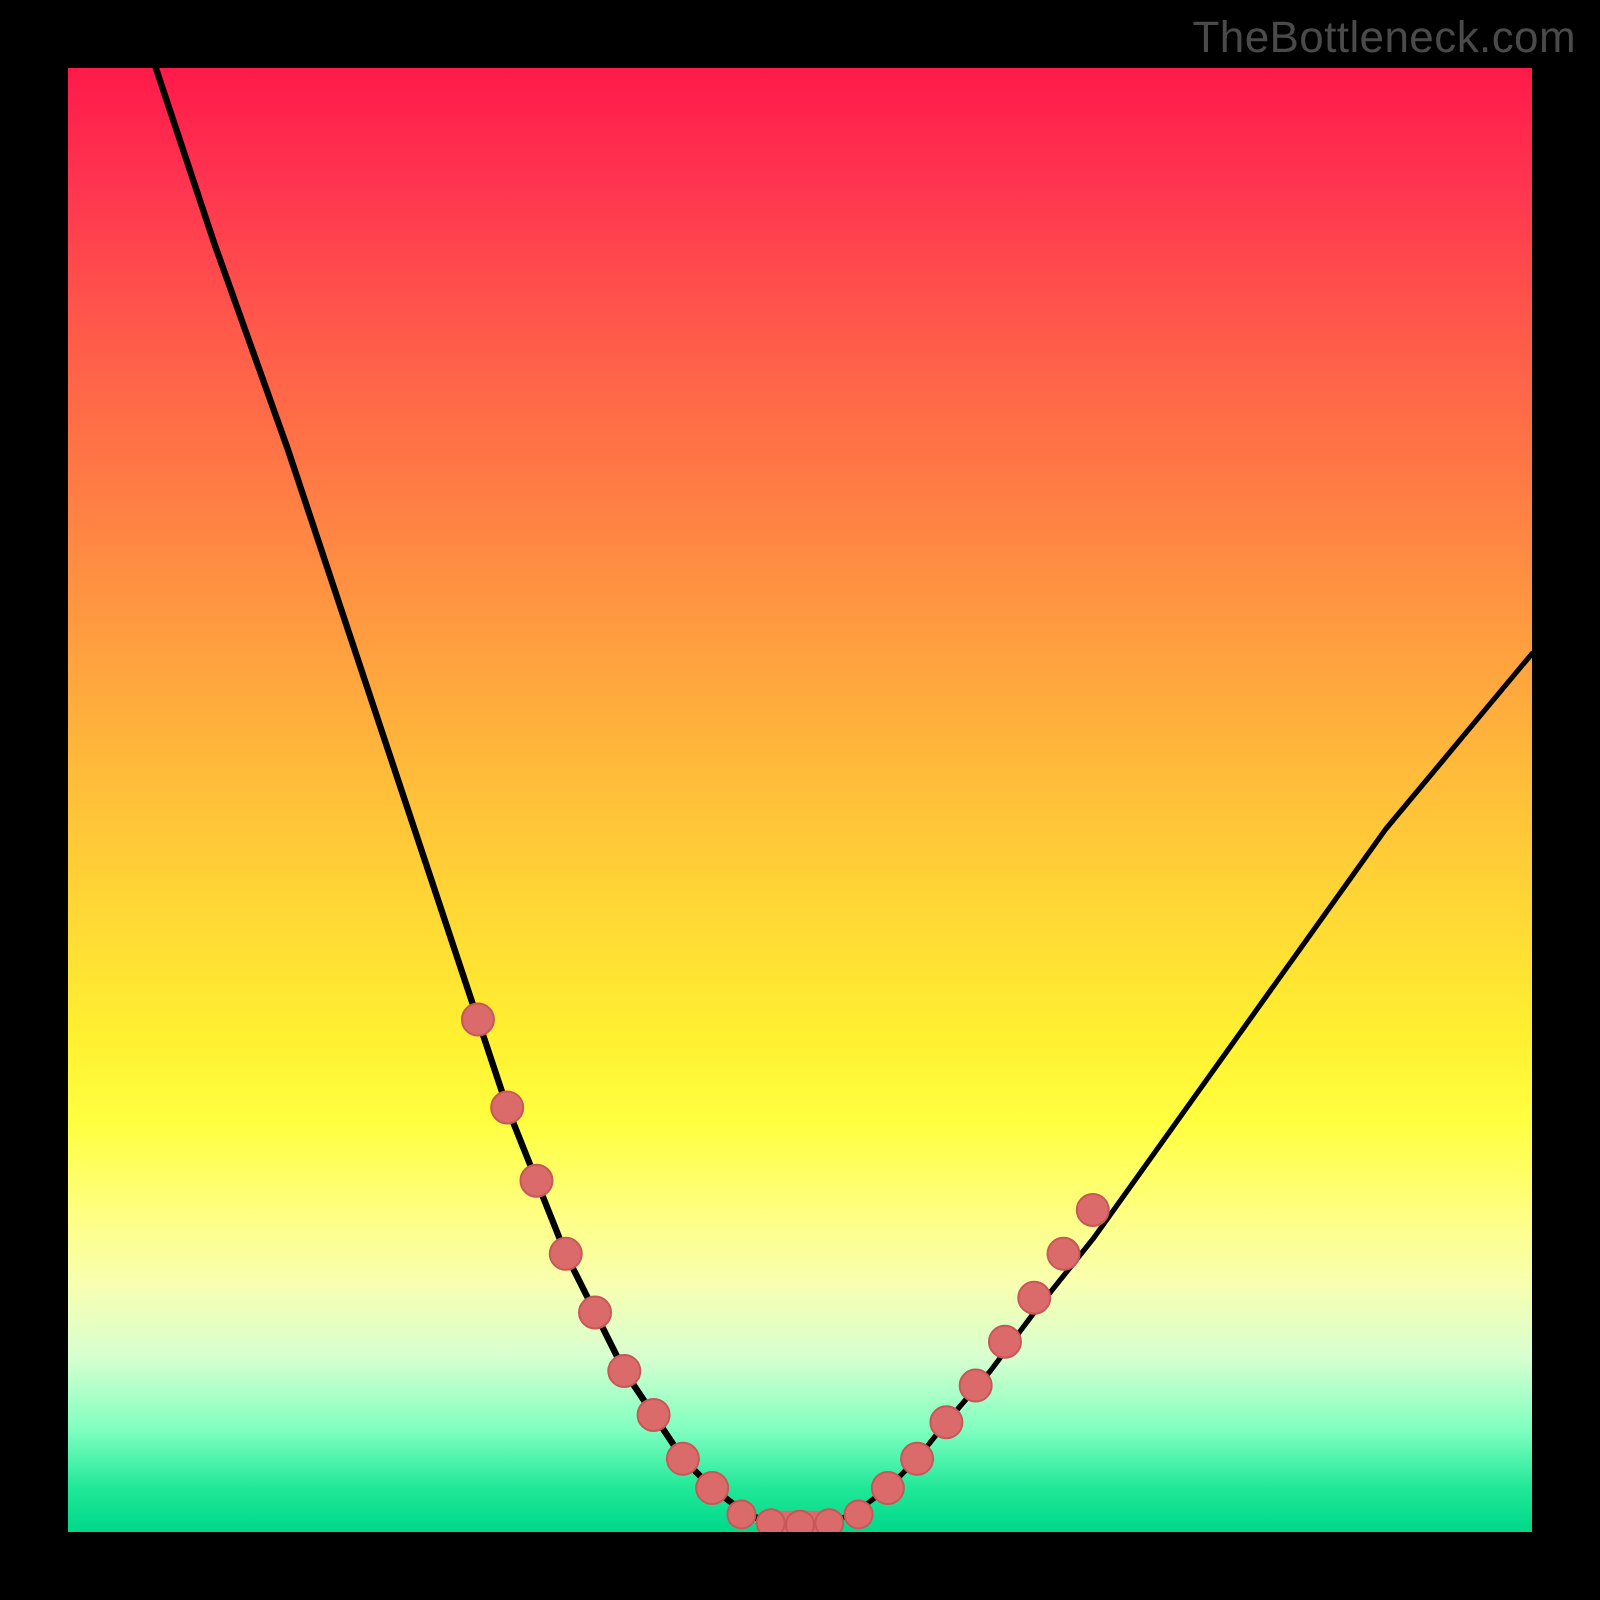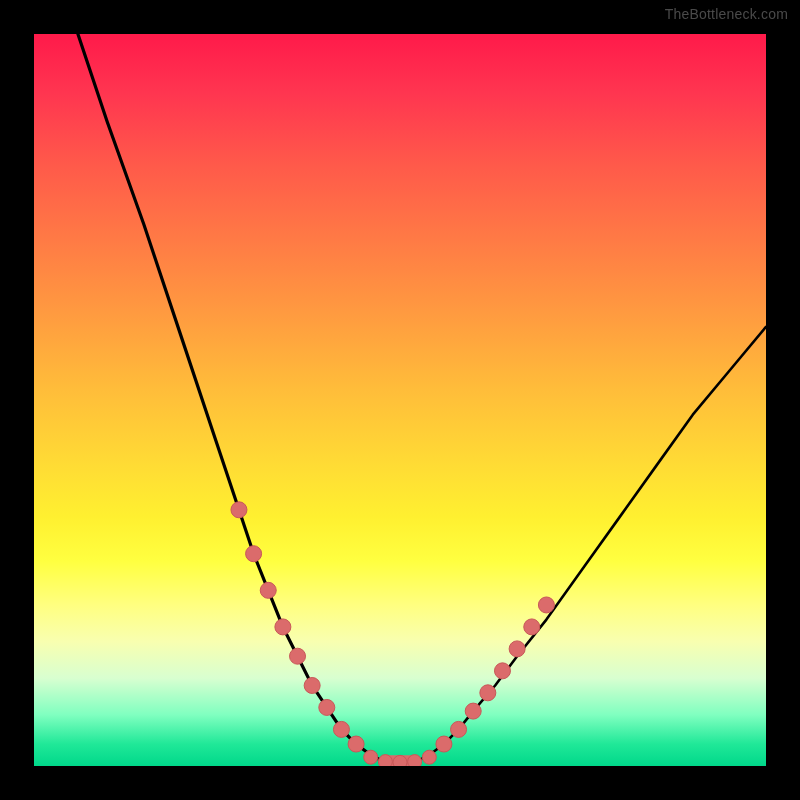--- a/index.html
+++ b/index.html
@@ -38,21 +38,21 @@
       #80ffc0 93%,
       #20e898 97%,
       #00d88a 100%
     );
   }
   .watermark {
     position: absolute;
     top: 6px;
     right: 12px;
     color: #4a4a4a;
-    font-size: 14px;
+    font-size: 22px;
     font-weight: 500;
     letter-spacing: 0.2px;
   }
   svg.curves {
     position: absolute;
     left: 0;
     top: 0;
     width: 732px;
     height: 732px;
   }

